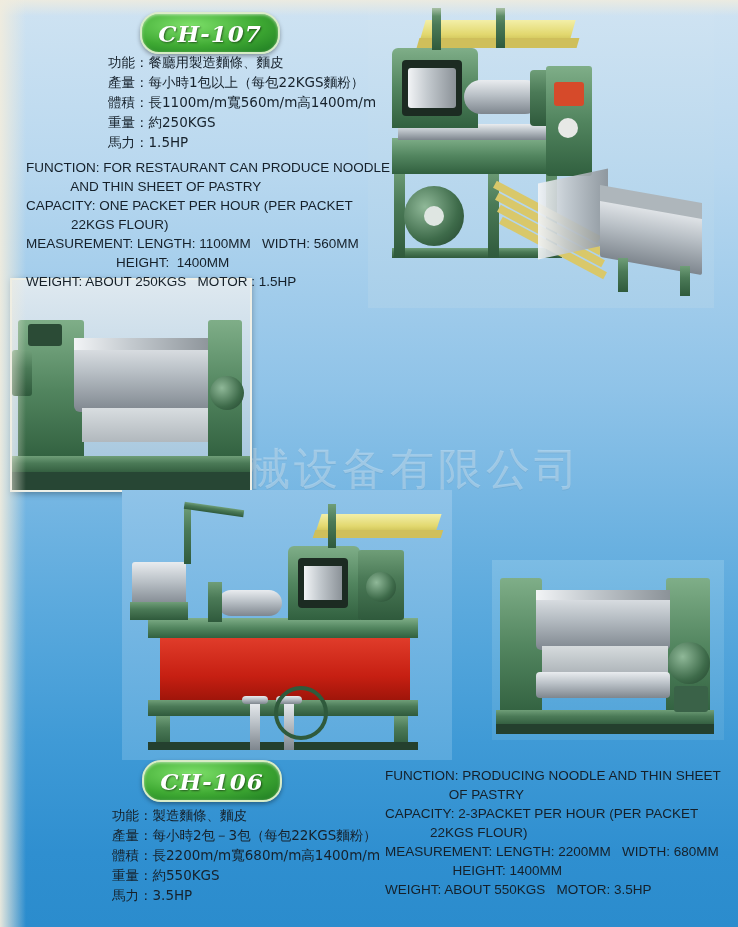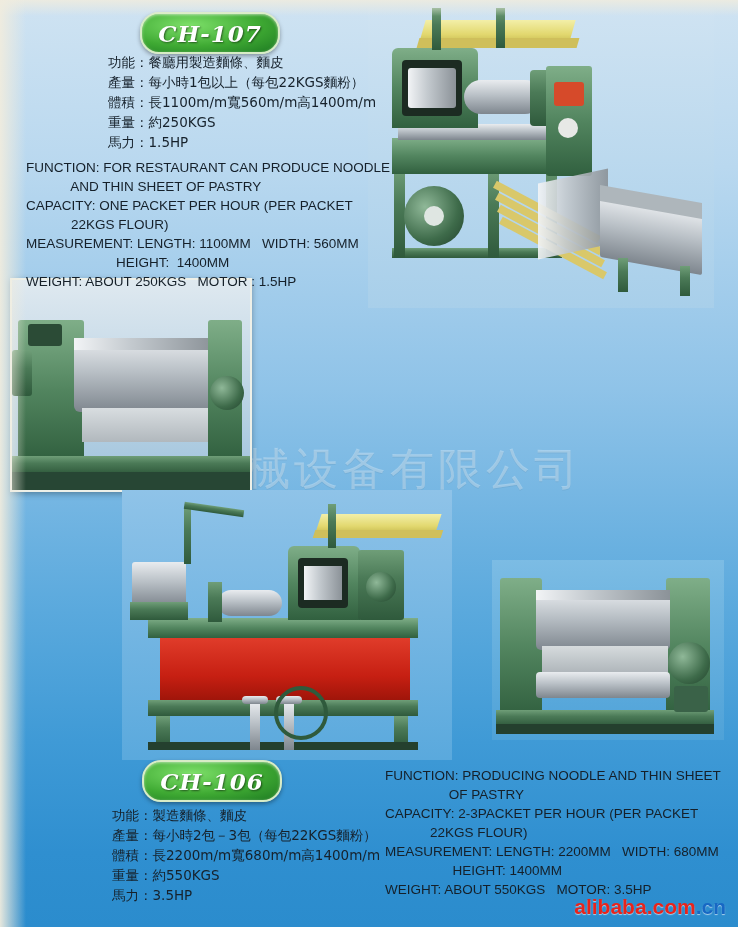--- a/index.html
+++ b/index.html
@@ -296,17 +296,14 @@
 重量：約550KGS
 馬力：3.5HP</div>
   <div class="spec-en" id="en-106">FUNCTION: PRODUCING NOODLE AND THIN SHEET
                  OF PASTRY
 CAPACITY: 2-3PACKET PER HOUR (PER PACKET
             22KGS FLOUR)
 MEASUREMENT: LENGTH: 2200MM   WIDTH: 680MM
                   HEIGHT: 1400MM
 WEIGHT: ABOUT 550KGS   MOTOR: 3.5HP</div>
 
-  <div id="alibaba">
-    <span>alibaba.com</span><span class="cn">.cn</span>
-  </div>
 
 </div>
 
 </body></html>

